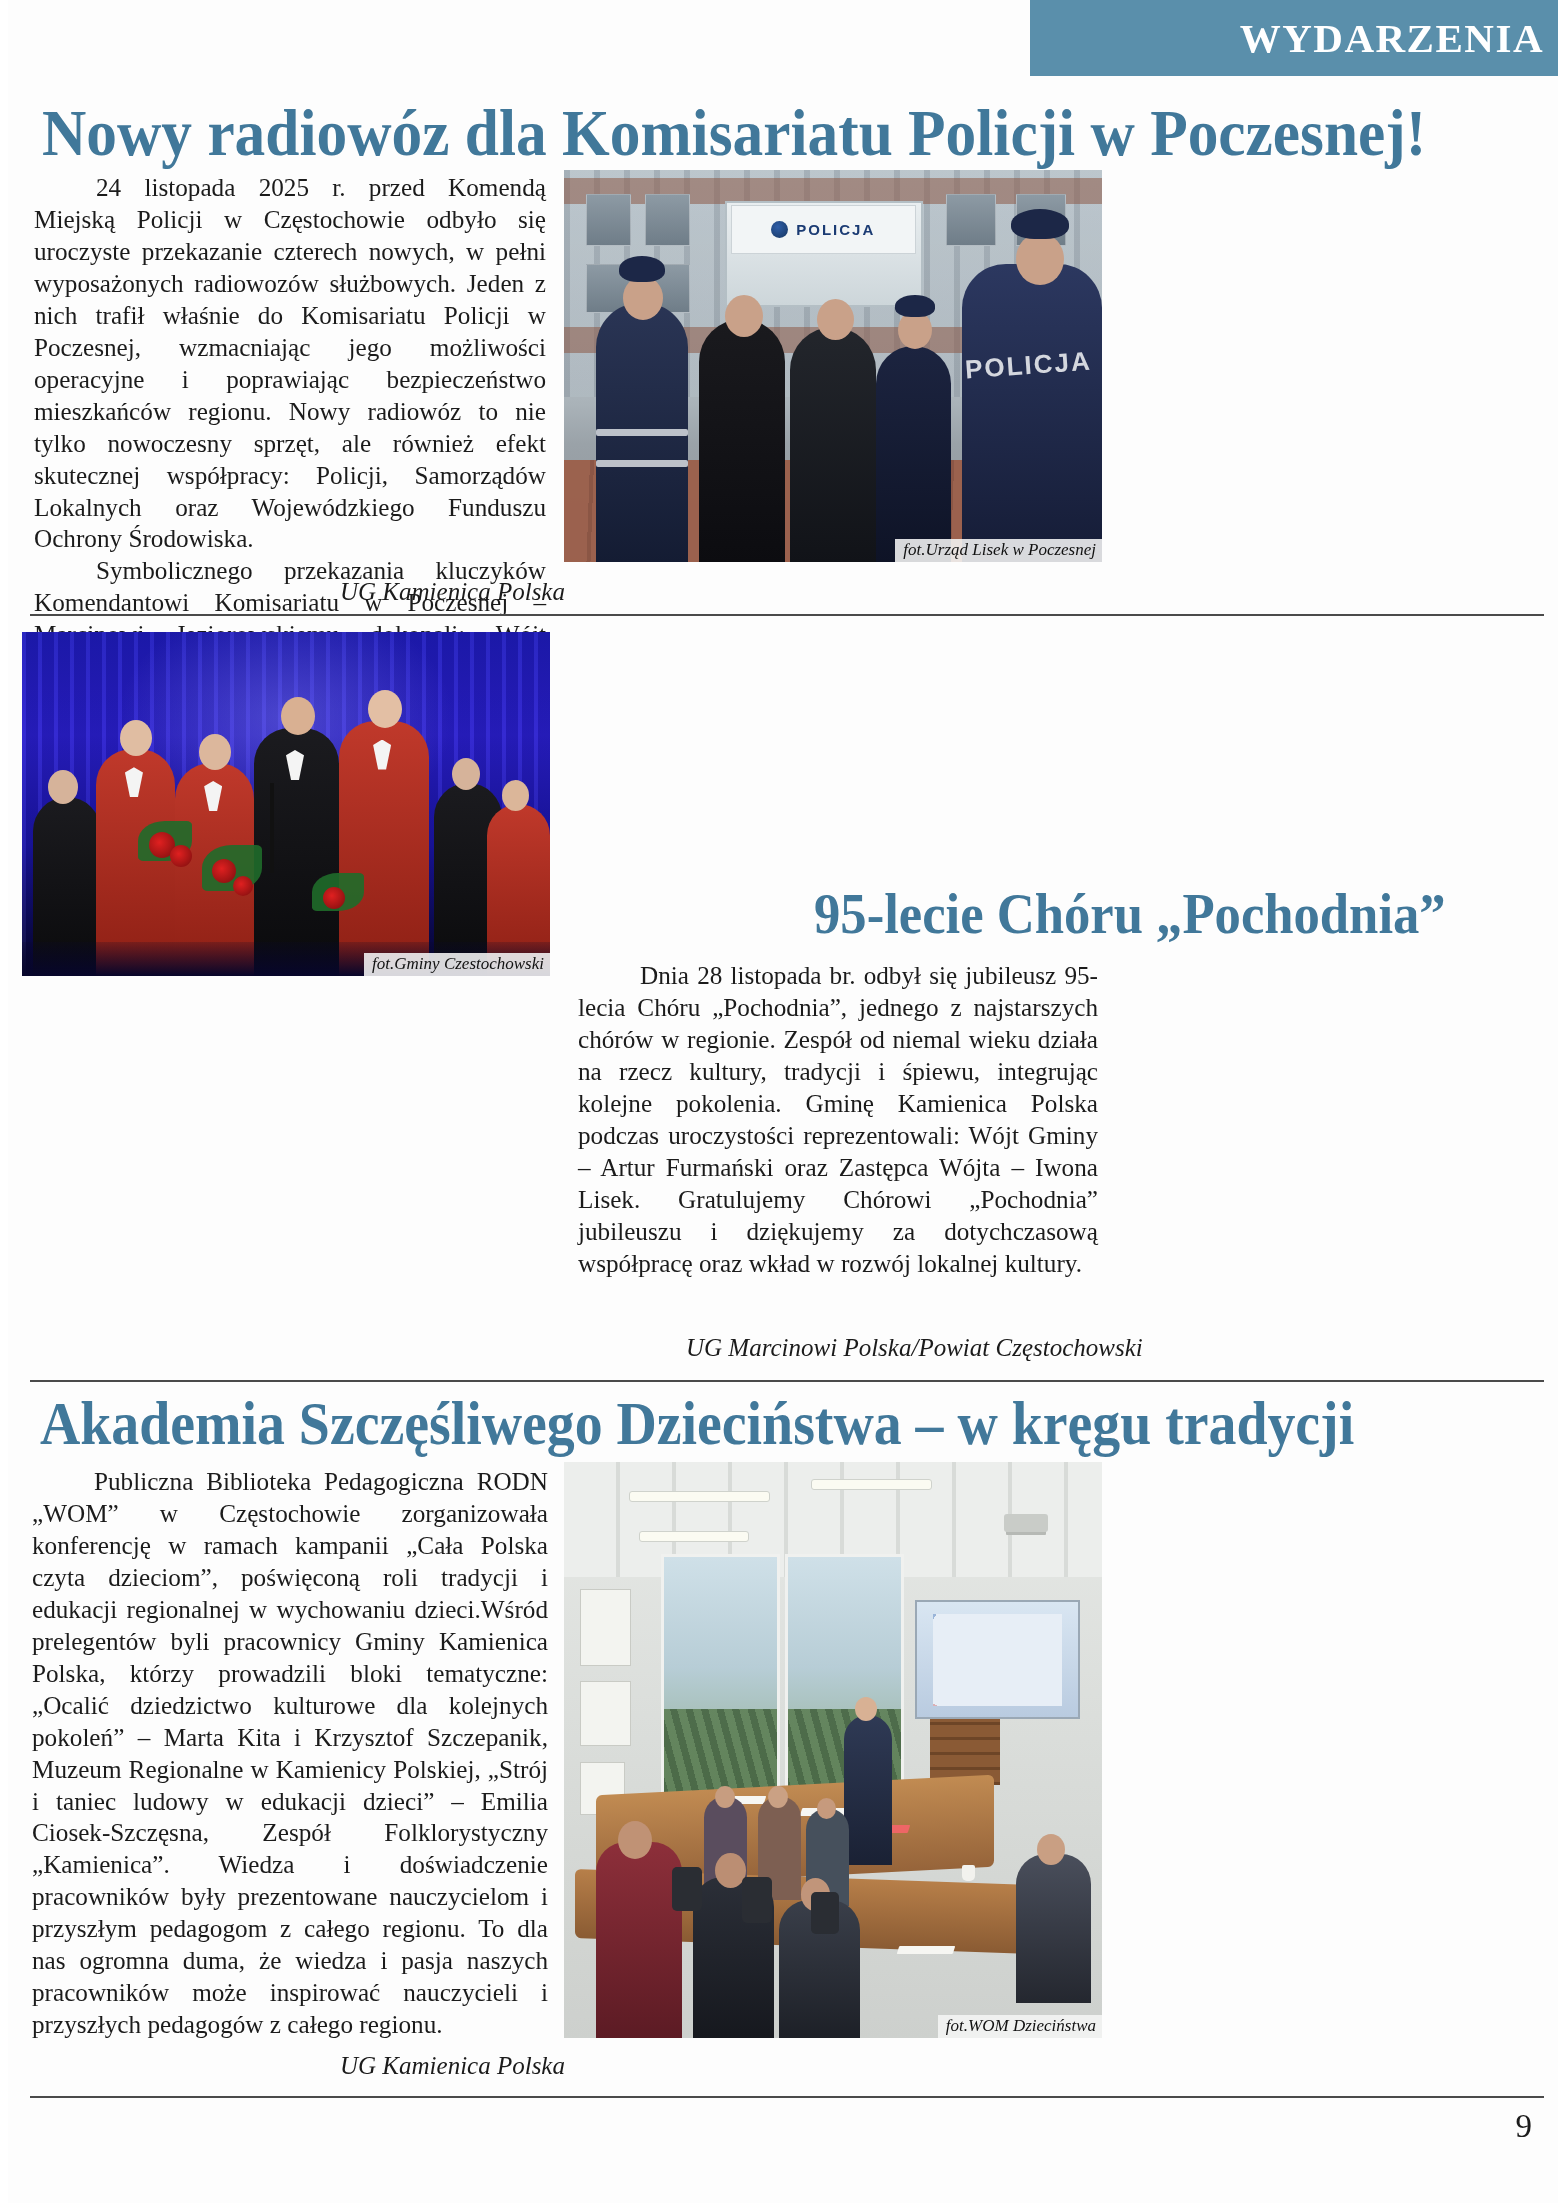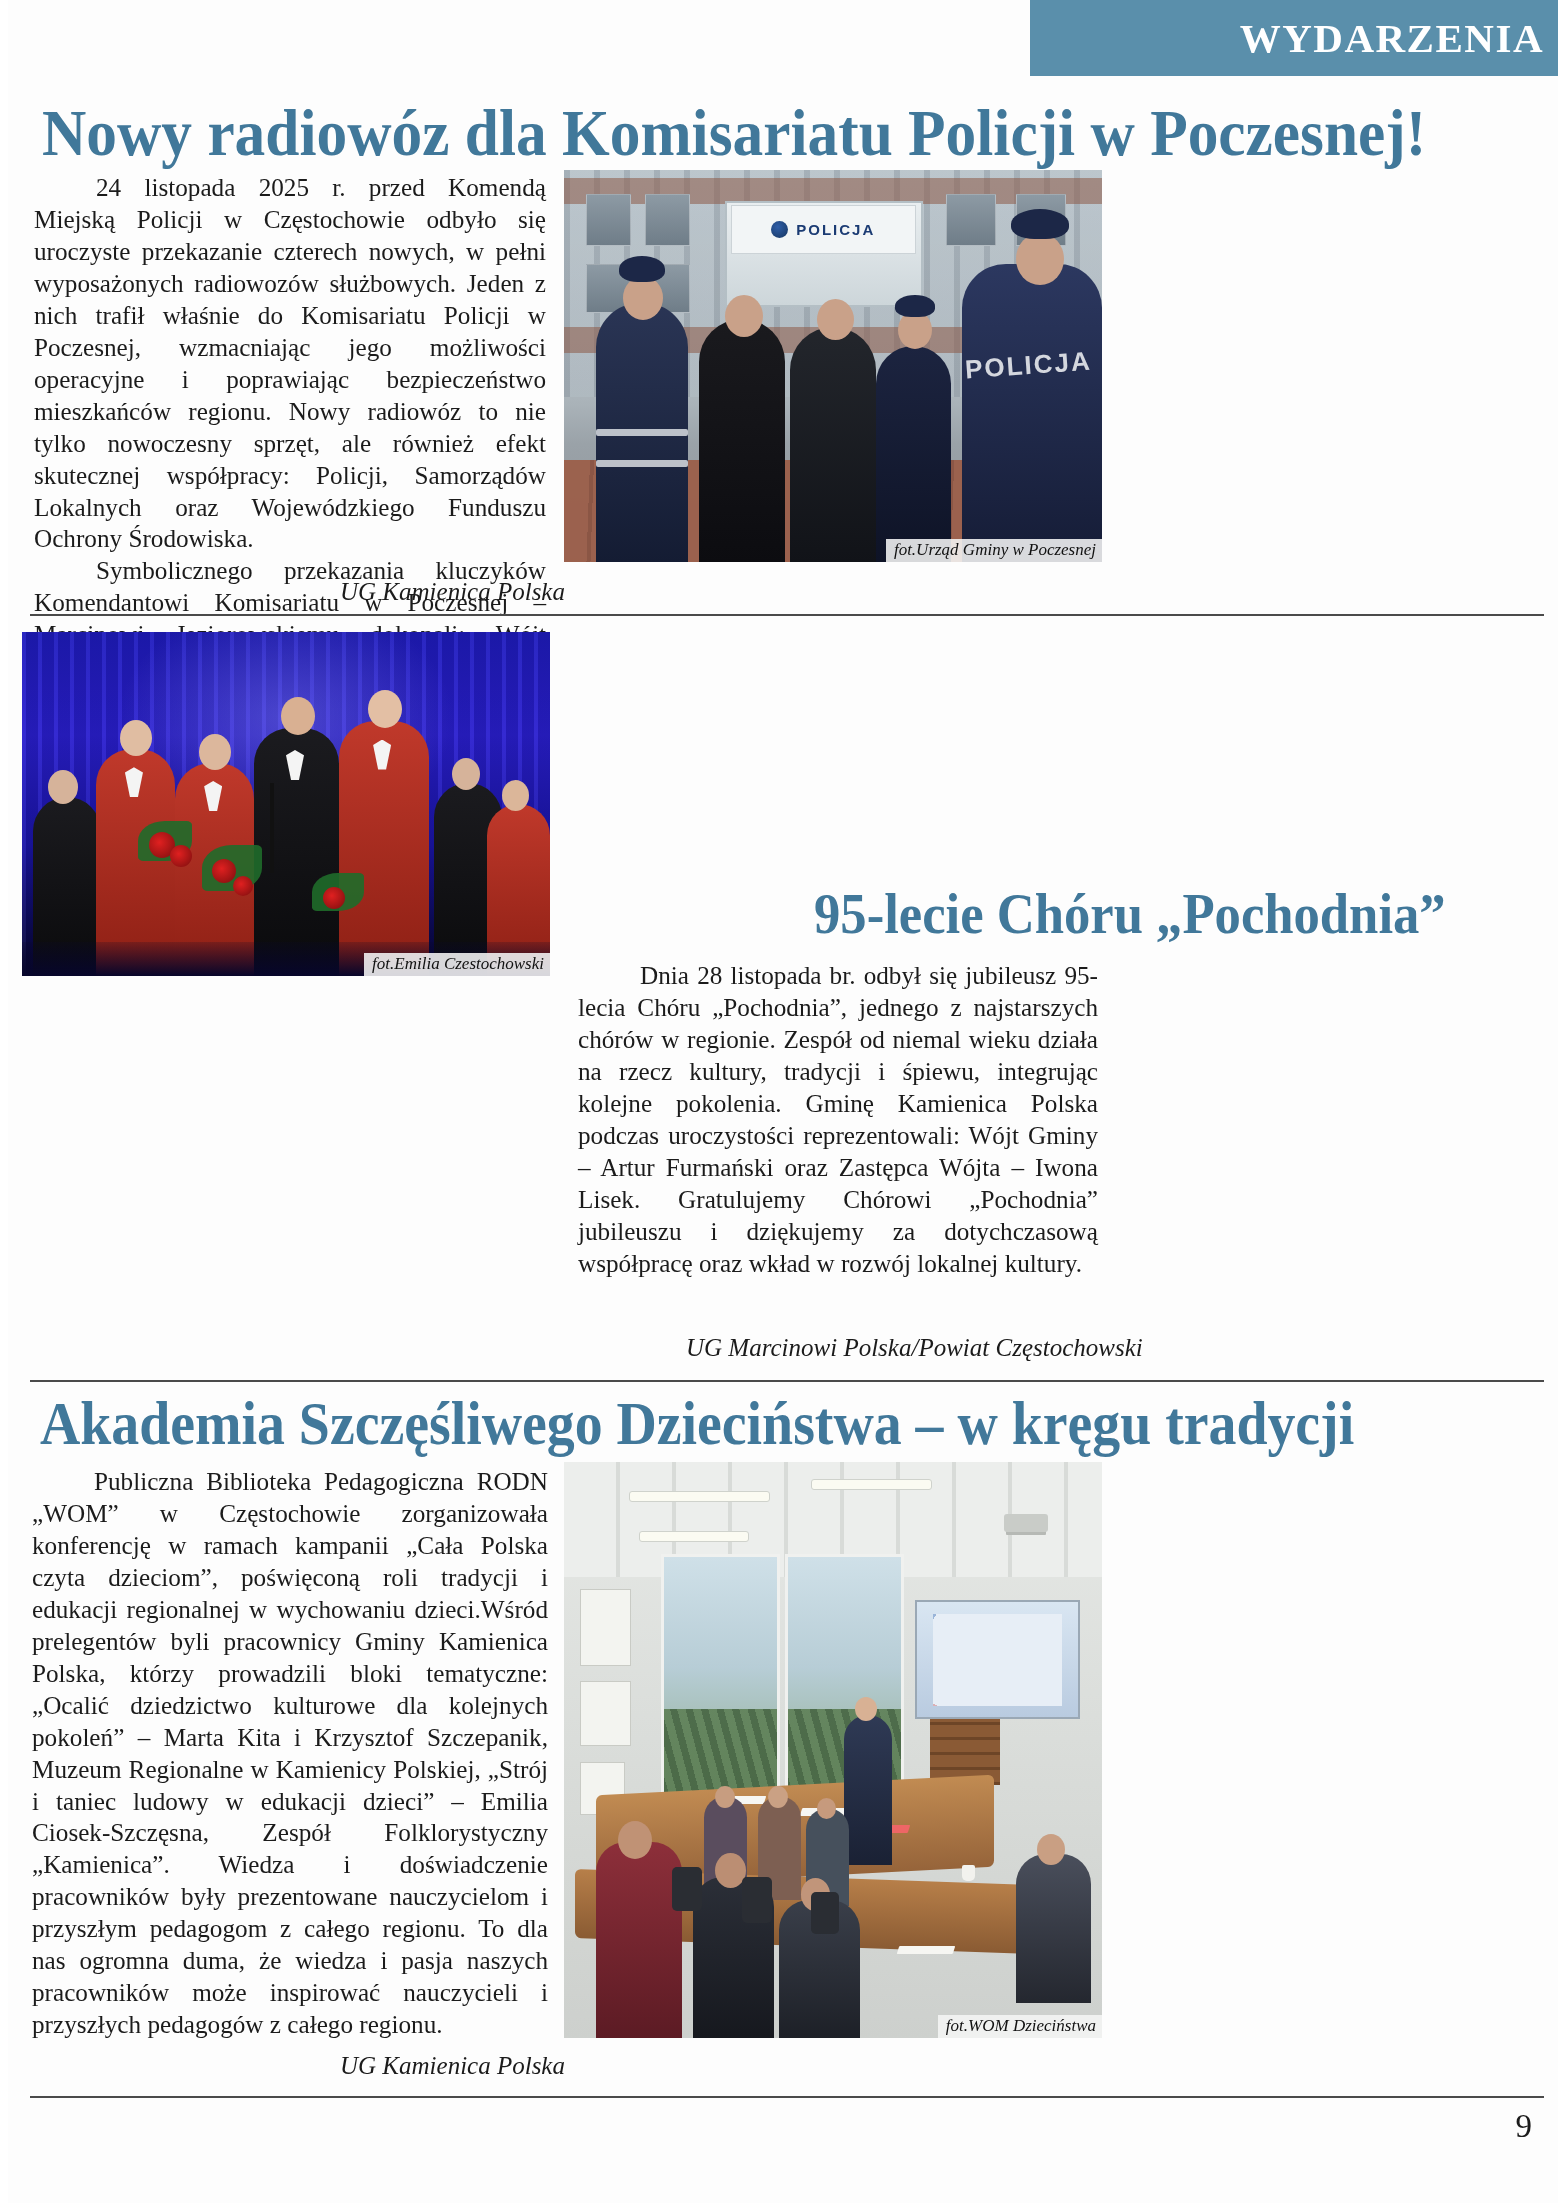--- a/index.html
+++ b/index.html
@@ -384,21 +384,21 @@
 
       <div class="fig" style="left:58%; width:14%; height:55%; background:linear-gradient(180deg,#1c2440,#0e1326);"></div>
       <div class="head" style="left:62%; top:36%; width:34px; height:38px;"></div>
       <div class="cap" style="left:61.5%; top:32%; width:40px; height:22px;"></div>
 
       <div class="fig" style="left:74%; width:26%; height:76%; background:linear-gradient(180deg,#2c3860,#151c36);"></div>
       <div class="head" style="left:84%; top:16%; width:48px; height:52px;"></div>
       <div class="cap" style="left:83%;  top:10%; width:58px; height:30px;"></div>
       <div class="bigtext">POLICJA</div>
     </div>
-    <div class="credit">fot.Urząd Gminy w Poczesnej</div>
+    <div class="credit">fot.Urząd Lisek w Poczesnej</div>
   </div>
 
   <div class="hr" id="hr-1"></div>
 
   <div class="headline" id="headline-2">95-lecie Chóru „Pochodnia”</div>
 
   <div class="body-col" id="a2-text">
     <p>Dnia 28 listopada br. odbył się jubileusz 95-lecia Chóru „Pochodnia”, jednego z najstarszych chórów w regionie. Zespół od niemal wieku działa na rzecz kultury, tradycji i śpiewu, integrując kolejne pokolenia. Gminę Kamienica Polska podczas uroczystości reprezentowali: Wójt Gminy – Artur Furmański oraz Zastępca Wójta – Iwona Lisek. Gratulujemy Chórowi „Pochodnia” jubileuszu i dziękujemy za dotychczasową współpracę oraz wkład w rozwój lokalnej kultury.</p>
   </div>
 
@@ -439,21 +439,21 @@
       <div class="roses" style="left:24%; top:58%; width:26px; height:26px;"></div>
       <div class="roses" style="left:28%; top:62%; width:22px; height:22px;"></div>
       <div class="leaves" style="left:34%; top:62%; width:60px; height:46px;"></div>
       <div class="roses" style="left:36%; top:66%; width:24px; height:24px;"></div>
       <div class="roses" style="left:40%; top:71%; width:20px; height:20px;"></div>
       <div class="leaves" style="left:55%; top:70%; width:52px; height:38px;"></div>
       <div class="roses" style="left:57%; top:74%; width:22px; height:22px;"></div>
 
       <div class="floor"></div>
     </div>
-    <div class="credit">fot.Emilia Czestochowski</div>
+    <div class="credit">fot.Gminy Czestochowski</div>
   </div>
 
   <div class="hr" id="hr-2"></div>
 
   <div class="headline" id="headline-3">Akademia Szczęśliwego Dzieciństwa – w kręgu tradycji</div>
 
   <div class="body-col" id="a3-text">
     <p>Publiczna Biblioteka Pedagogiczna RODN „WOM” w Częstochowie zorganizowała konferencję w ramach kampanii „Cała Polska czyta dzieciom”, poświęconą roli tradycji i edukacji regionalnej w wychowaniu dzieci.Wśród prelegentów byli pracownicy Gminy Kamienica Polska, którzy prowadzili bloki tematyczne: „Ocalić dziedzictwo kulturowe dla kolejnych pokoleń” – Marta Kita i Krzysztof Szczepanik, Muzeum Regionalne w Kamienicy Polskiej, „Strój i taniec ludowy w edukacji dzieci” – Emilia Ciosek-Szczęsna, Zespół Folklorystyczny „Kamienica”. Wiedza i doświadczenie pracowników były prezentowane nauczycielom i przyszłym pedagogom z całego regionu. To dla nas ogromna duma, że wiedza i pasja naszych pracowników może inspirować nauczycieli i przyszłych pedagogów z całego regionu.</p>
   </div>
 

